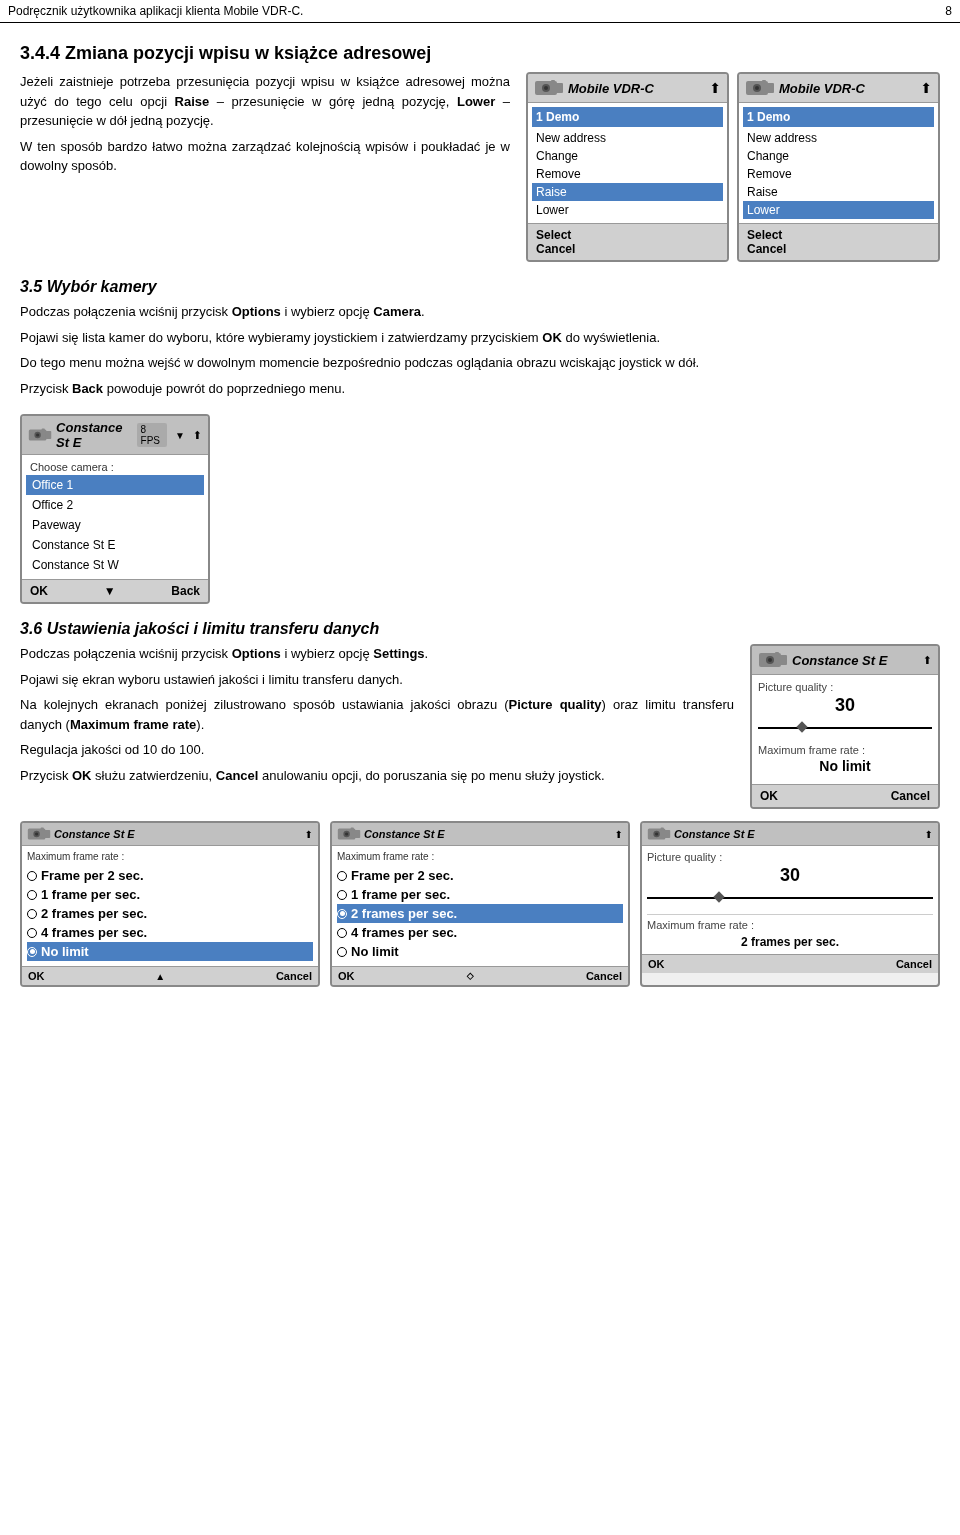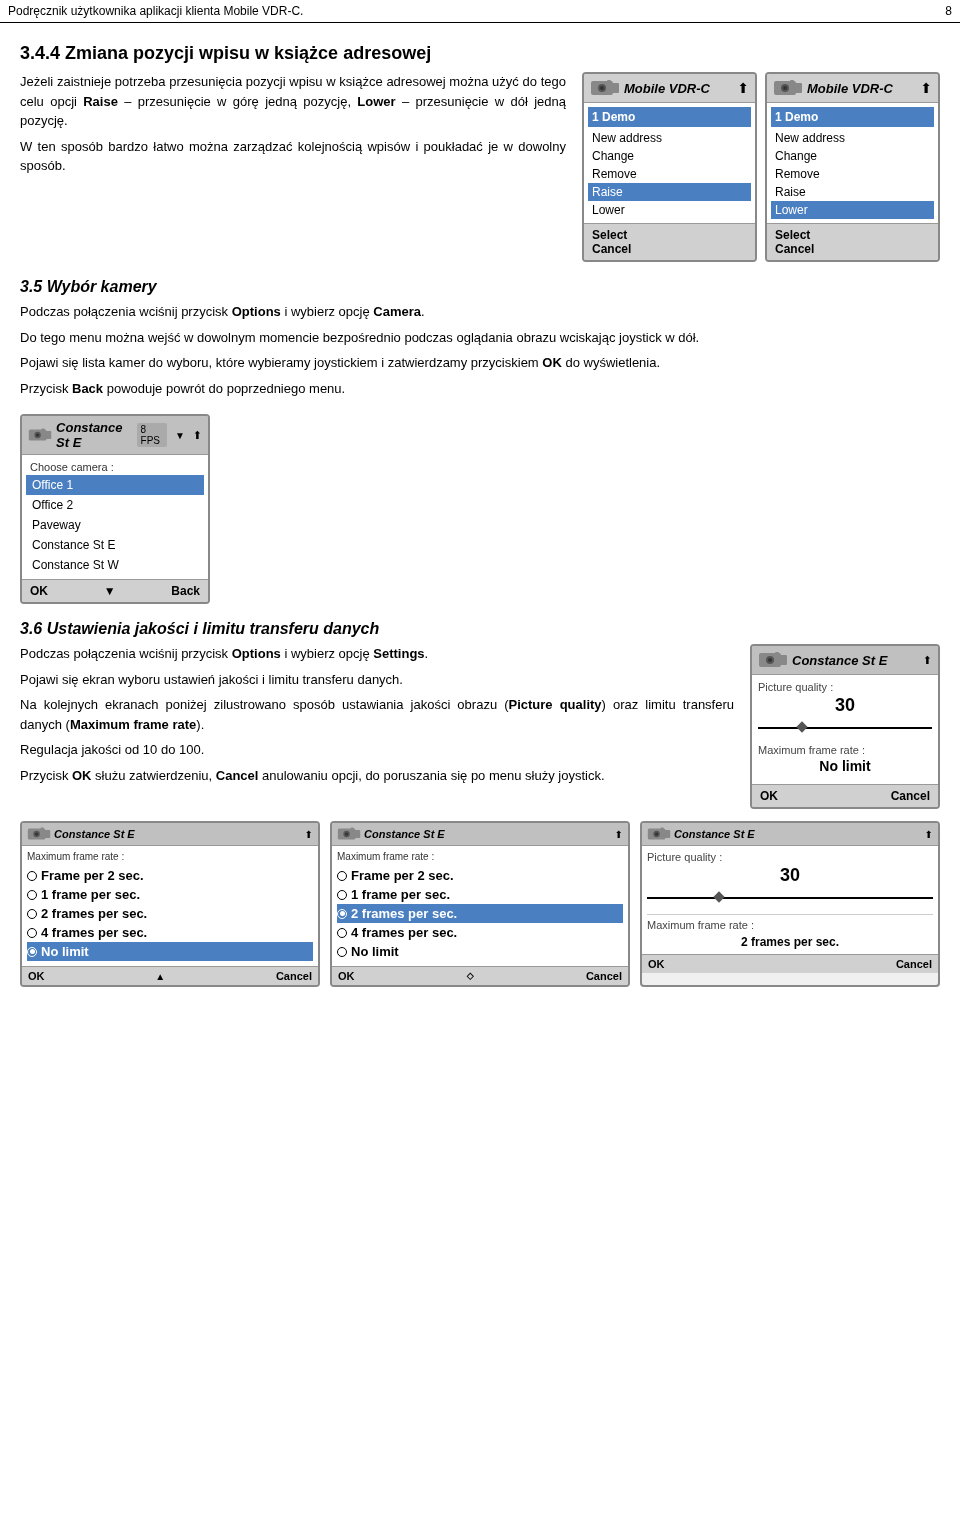--- a/index.html
+++ b/index.html
@@ -62,21 +62,21 @@
     }
 
     .section-devices {
       display: flex;
       gap: 8px;
       flex-shrink: 0;
     }
 
     
     .phone-mockup {
-      width: 175px;
+      width: 203px;
       border: 2px solid #888;
       border-radius: 4px;
       background: #f0f0f0;
       overflow: hidden;
       font-size: 11px;
     }
 
     .phone-header {
       background: #d0d0d0;
       padding: 4px 6px;
@@ -496,24 +496,24 @@
   <div>
     <div class="subsection-heading">3.5 Wybór kamery</div>
 
     <div class="camera-section-row">
 
       <div class="camera-text">
         <p>
           Podczas połączenia wciśnij przycisk <span class="inline-bold">Options</span> i wybierz opcję <span class="inline-bold">Camera</span>.
         </p>
         <p style="margin-top:6px;">
+          Pojawi się lista kamer do wyboru, które wybieramy joystickiem i zatwierdzamy przyciskiem <span class="inline-bold">OK</span> do wyświetlenia.
+        </p>
+        <p style="margin-top:6px;">
           Do tego menu można wejść w dowolnym momencie bezpośrednio podczas oglądania obrazu wciskając joystick w dół.
-        </p>
-        <p style="margin-top:6px;">
-          Pojawi się lista kamer do wyboru, które wybieramy joystickiem i zatwierdzamy przyciskiem <span class="inline-bold">OK</span> do wyświetlenia.
         </p>
         <p style="margin-top:6px;">
           Przycisk <span class="inline-bold">Back</span> powoduje powrót do poprzedniego menu.
         </p>
       </div>
 
       <div class="camera-device">
         <div class="camera-phone">
           <div class="camera-phone-header">
             <svg class="cam-svg" viewBox="0 0 30 20">

